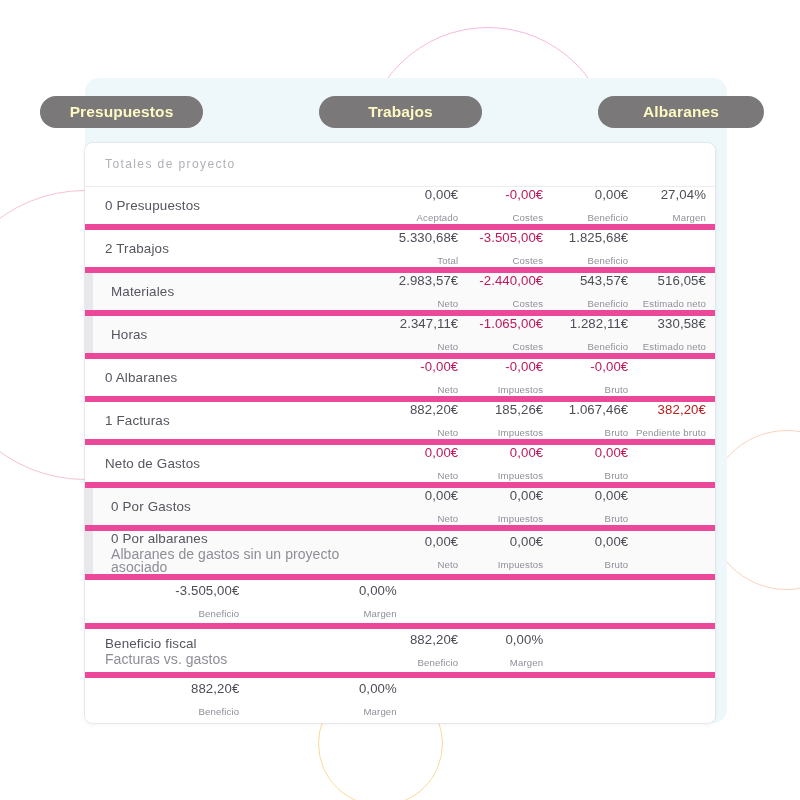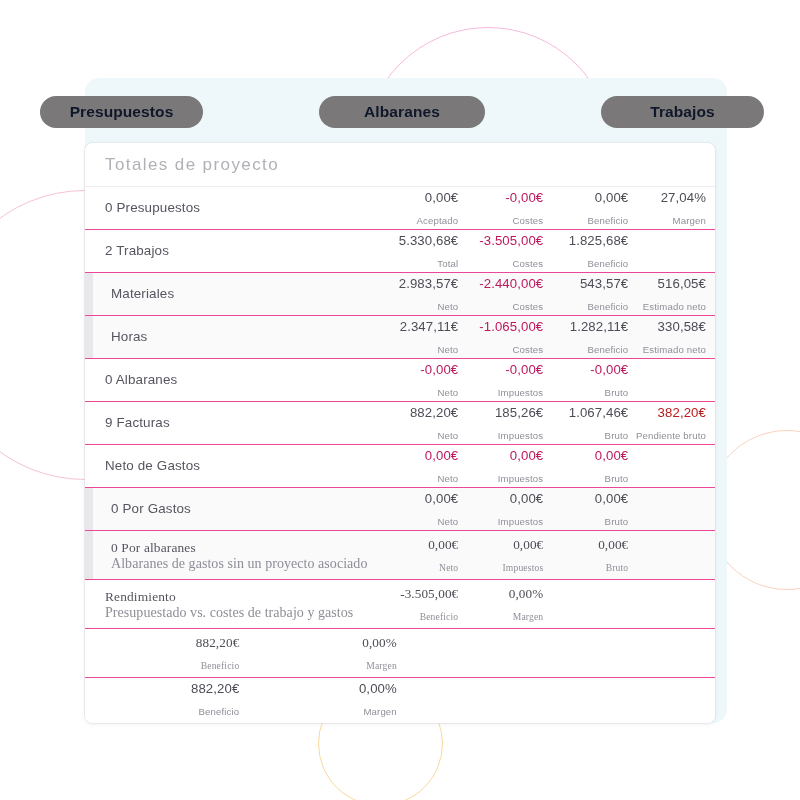--- a/index.html
+++ b/index.html
@@ -68,21 +68,21 @@
     left: 40px; top: 96px;
     width: 724px; height: 32px;
     display: flex;
     justify-content: space-between;
     align-items: center;
   }
   .tab-pill {
     height: 32px;
     border-radius: 16px;
     background: #7a7878;
-    color: #0f172a;
+    color: #fef9c3;
     font-size: 15.5px;
     font-weight: bold;
     display: flex;
     align-items: center;
     justify-content: center;
     letter-spacing: 0.1px;
     box-sizing: border-box;
     padding: 0 10px;
     cursor: pointer;
   }
@@ -99,47 +99,47 @@
     background: #ffffff;
     border-radius: 7px;
     box-shadow: 0 1px 4px rgba(120,120,140,0.13), 0 0 0 0.6px rgba(225,225,232,0.9);
     overflow: hidden;
     box-sizing: border-box;
   }
   .card-title {
     height: 43px;
     line-height: 43px;
     padding-left: 20px;
-    font-size: 17px;
+    font-size: 12px;
     color: #b2b0b6;
     letter-spacing: 1.4px;
     border-bottom: 1px solid #ededf0;
   }
 
   
   .row {
     position: relative;
     display: flex;
     align-items: center;
-    border-bottom: 1px solid #ec4899;
+    border-bottom: 6px solid #ec4899;
     box-sizing: border-box;
     background: #ffffff;
     min-height: 43px;
   }
   .row.sub {
     background: #fafafb;
   }
   .row.sub::before {
     content: "";
     position: absolute;
     left: 0; top: 0; bottom: 0;
     width: 8px;
     background: #e8e8ea;
   }
-  .row.tall { min-height: 49px; font-family: Liberation Serif, serif; }
+  .row.tall { min-height: 49px; }
   .row.last { border-bottom: none; }
 
   .row-label {
     flex: 0 0 auto;
     width: 290px;
     padding-left: 20px;
     box-sizing: border-box;
   }
   .row.sub .row-label { padding-left: 26px; }
   .row-label .main {
@@ -197,25 +197,25 @@
   <div class="deco deco-pink-left"></div>
   <div class="deco deco-orange-right"></div>
   <div class="deco deco-yellow-bottom"></div>
 
   <div class="blue-panel"></div>
 
   <div class="tabs" id="tabs">
       <div class="tab-pill w1">
         <span>Presupuestos</span>
       </div>
+      <div class="tab-pill w2">
+        <span>Trabajos</span>
+      </div>
       <div class="tab-pill w3">
         <span>Albaranes</span>
-      </div>
-      <div class="tab-pill w2">
-        <span>Trabajos</span>
       </div>
     </div>
 
   <div class="card">
     <div class="card-title">Totales de proyecto</div>
     <div id="rows">
         <div class="row">
           <div class="row-label">
             <div class="main">0 Presupuestos</div>
           </div>
@@ -325,21 +325,21 @@
               <div class="cap">Bruto</div>
             </div>
             <div class="cell c4 empty">
               <div class="val"></div>
               <div class="cap"></div>
             </div>
           </div>
         </div>
         <div class="row">
           <div class="row-label">
-            <div class="main">9 Facturas</div>
+            <div class="main">1 Facturas</div>
           </div>
           <div class="cells">
             <div class="cell c1">
               <div class="val">882,20€</div>
               <div class="cap">Neto</div>
             </div>
             <div class="cell c2">
               <div class="val">185,26€</div>
               <div class="cap">Impuestos</div>
             </div>
@@ -417,44 +417,44 @@
               <div class="val">0,00€</div>
               <div class="cap">Bruto</div>
             </div>
             <div class="cell c4 empty">
               <div class="val"></div>
               <div class="cap"></div>
             </div>
           </div>
         </div>
         <div class="row tall">
-          <div class="row-label">
-            <div class="main">Rendimiento</div>
-            <div class="sublabel">Presupuestado vs. costes de trabajo y gastos</div>
-          </div>
           <div class="cells">
             <div class="cell c1">
               <div class="val">-3.505,00€</div>
               <div class="cap">Beneficio</div>
             </div>
             <div class="cell c2">
               <div class="val">0,00%</div>
               <div class="cap">Margen</div>
             </div>
             <div class="cell c3 empty">
               <div class="val"></div>
               <div class="cap"></div>
             </div>
             <div class="cell c4 empty">
               <div class="val"></div>
               <div class="cap"></div>
             </div>
           </div>
         </div>
         <div class="row tall">
+          <div class="row-label">
+            <div class="main">Beneficio fiscal</div>
+            <div class="sublabel">Facturas vs. gastos</div>
+          </div>
           <div class="cells">
             <div class="cell c1">
               <div class="val">882,20€</div>
               <div class="cap">Beneficio</div>
             </div>
             <div class="cell c2">
               <div class="val">0,00%</div>
               <div class="cap">Margen</div>
             </div>
             <div class="cell c3 empty">

